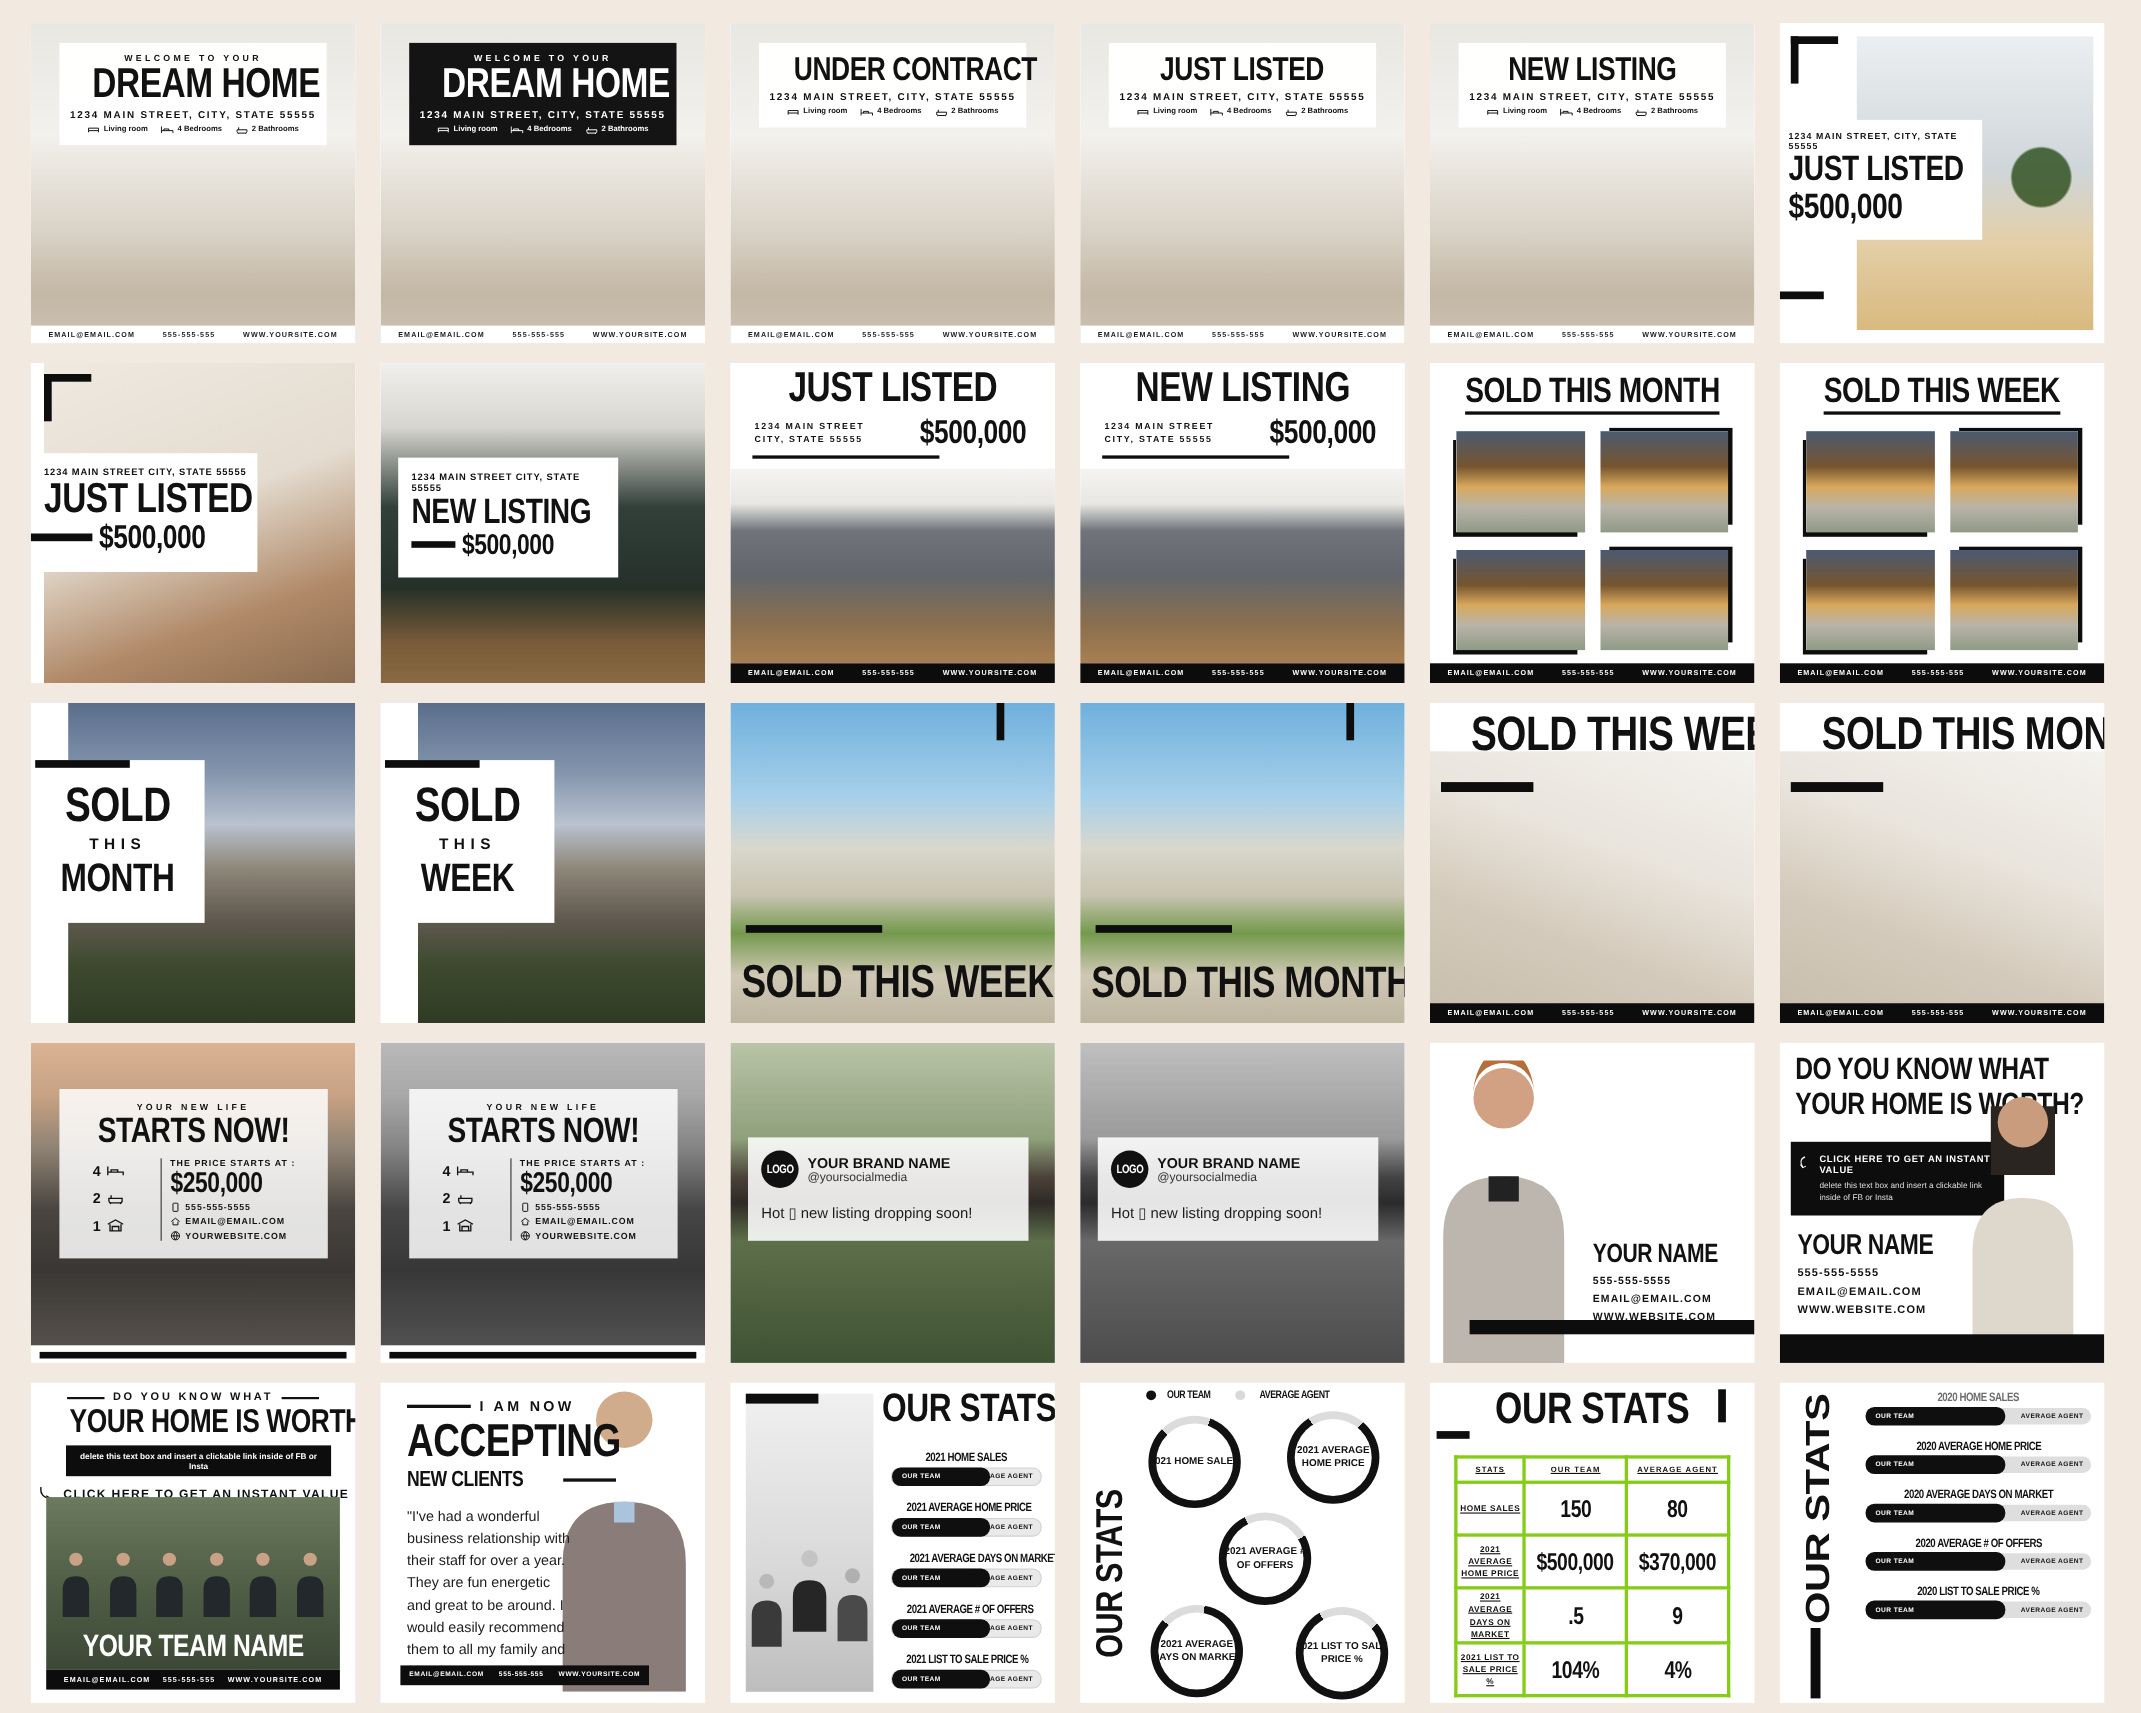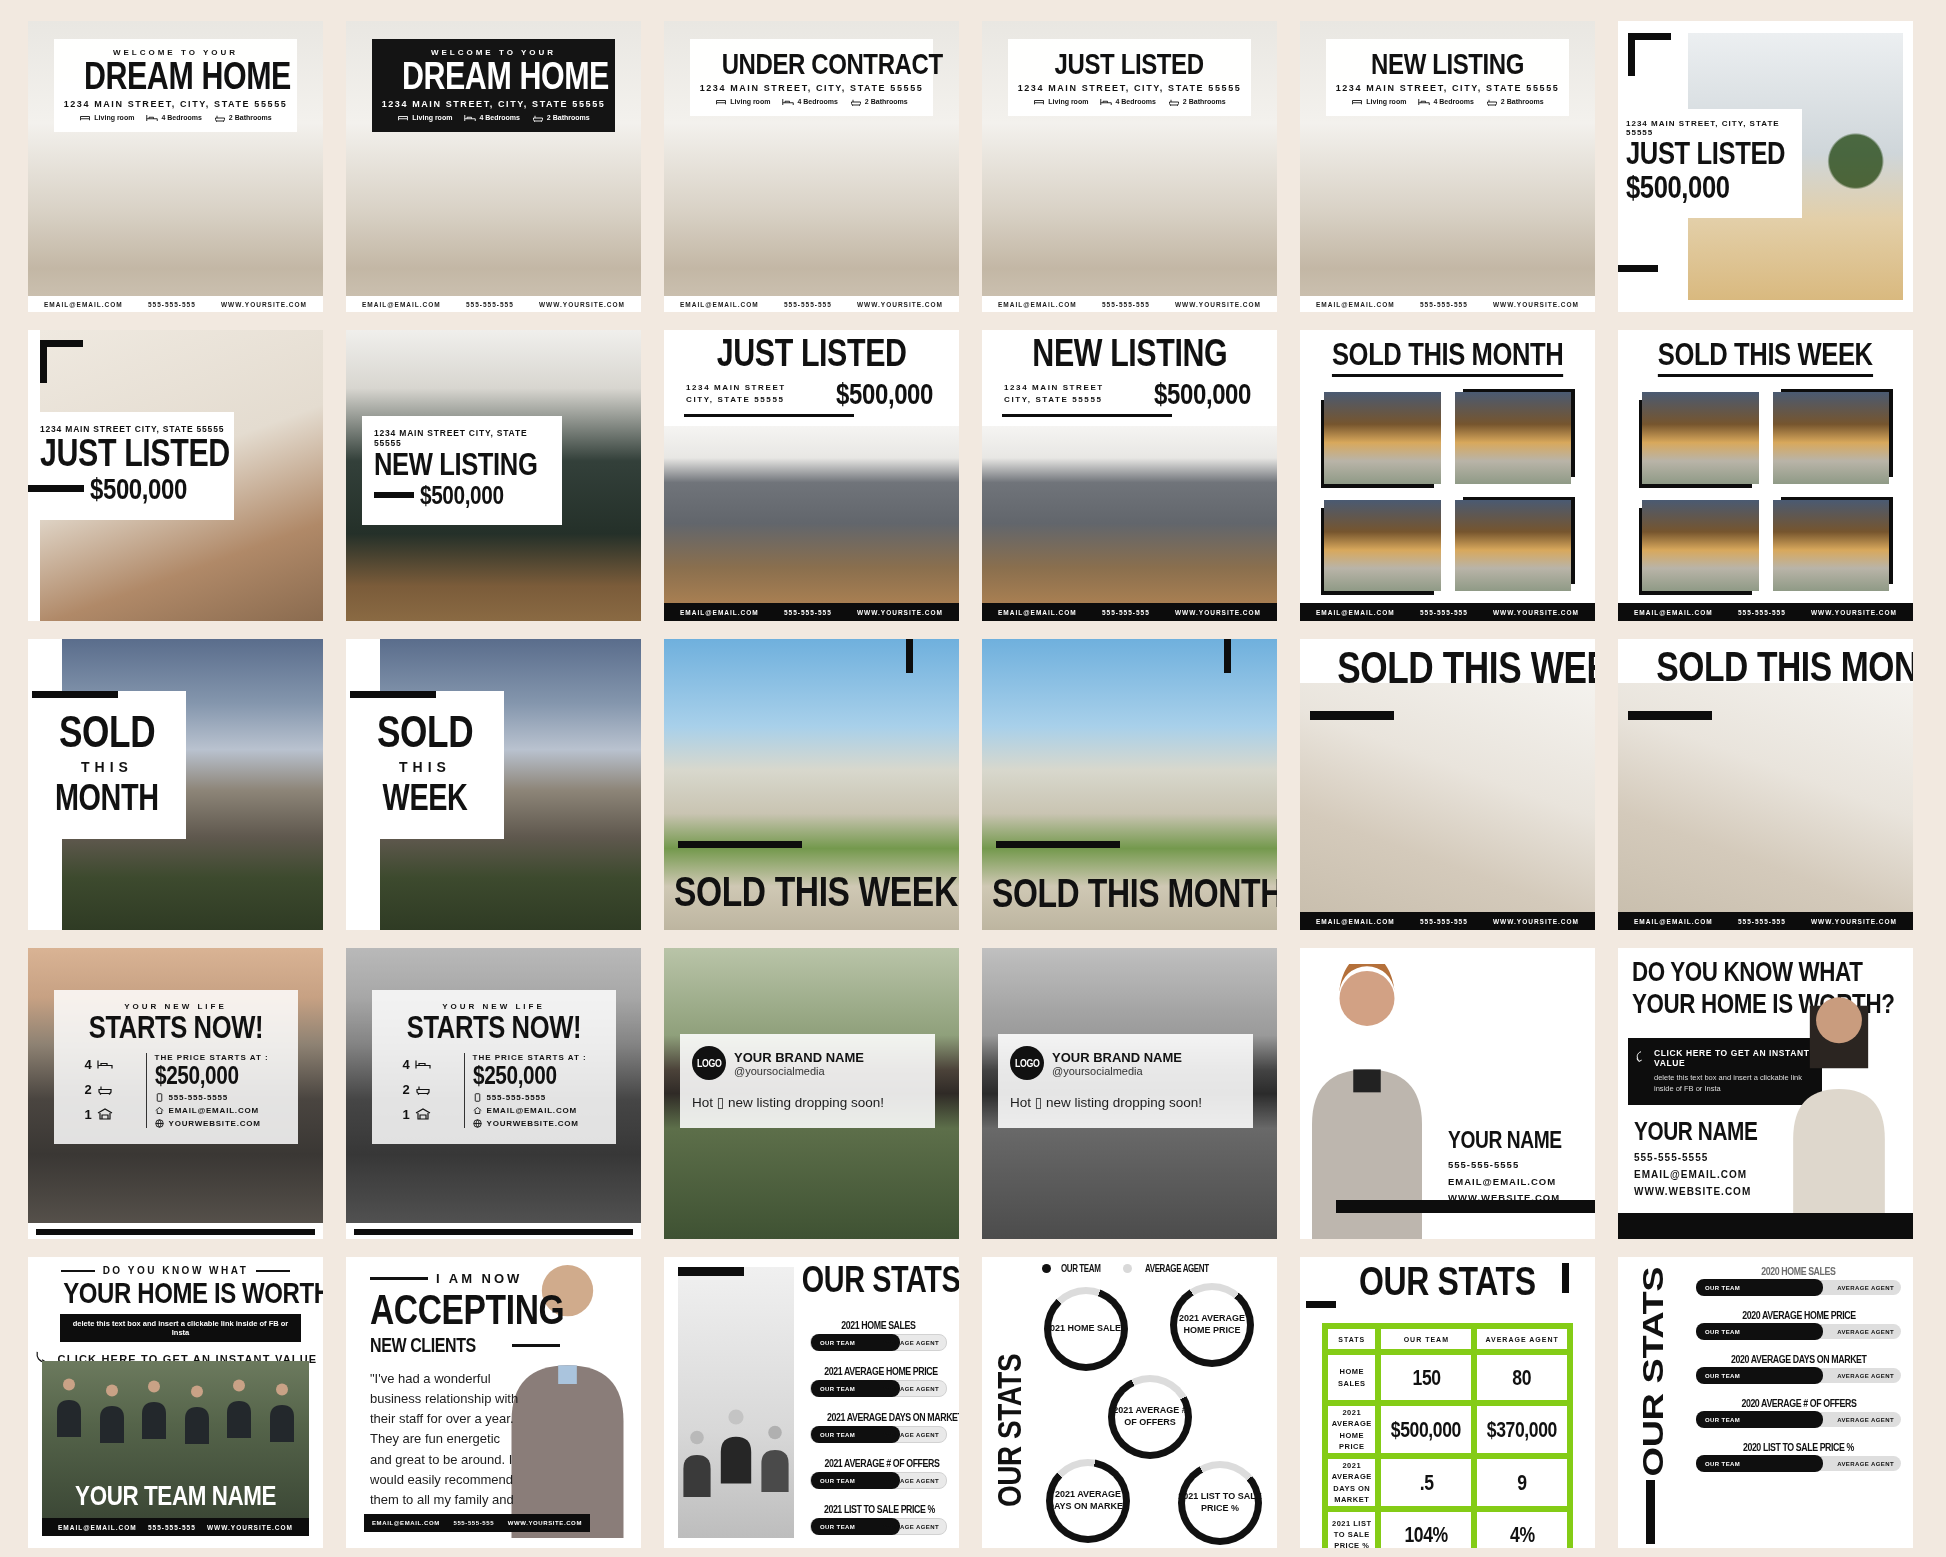--- a/index.html
+++ b/index.html
@@ -52,21 +52,21 @@
   .donut::before{content:"";position:absolute;inset:7px;background:#fff;border-radius:50%;}
   .donut span{position:relative;font-size:9px;font-weight:700;line-height:1.3;}
   .d1{background:conic-gradient(from 20deg,#111 0 82%,#dcdcdc 82% 100%);}
   .d2{background:conic-gradient(from 40deg,#111 0 80%,#dcdcdc 80% 100%);}
   .d3{background:conic-gradient(from 60deg,#111 0 76%,#dcdcdc 76% 100%);}
   .d4{background:conic-gradient(from 10deg,#111 0 84%,#dcdcdc 84% 100%);}
   .d5{background:conic-gradient(from 50deg,#111 0 78%,#dcdcdc 78% 100%);}
   .vtext{position:absolute;writing-mode:vertical-rl;transform:rotate(180deg);font-weight:700;letter-spacing:2px;}
   
   table.stats{border-collapse:collapse;position:absolute;left:22px;right:22px;top:66px;width:251px;}
-  table.stats th,table.stats td{border:6px solid #84cc16;text-align:center;}
+  table.stats th,table.stats td{border:3px solid #84cc16;text-align:center;text-decoration:underline;}
   table.stats th{font-size:7px;letter-spacing:1px;font-weight:700;height:18px;}
   table.stats td.lbl{font-size:7.5px;font-weight:700;letter-spacing:.5px;line-height:1.5;width:88px;}
   table.stats td.val{height:43px;}
   table.stats td.val .cond{font-size:22px;}
   .person .head{fill:#c9a286;}
   .person .body{fill:#23282c;}
   .quote{font-size:13px;line-height:1.55;color:#202020;}
   .contact-line{display:flex;align-items:center;gap:5px;font-size:8px;font-weight:700;letter-spacing:.8px;margin-top:4px;}
   .cic{width:9px;height:9px;stroke:#111;fill:none;stroke-width:1.2;}
 </style>
@@ -597,21 +597,21 @@
     </div>
     <div style="text-align:center;"><span class="cond" style="font-size:30px;">YOUR HOME IS WORTH?</span></div>
     <div style="margin:4px 22px 0 32px;background:#0d0d0d;color:#fff;font-size:7.5px;font-weight:700;text-align:center;padding:5px 4px;">delete this text box and insert a clickable link inside of FB or Insta</div>
     <div style="display:flex;align-items:center;justify-content:center;gap:8px;margin-top:8px;">
       <svg viewBox="0 0 20 22" style="width:16px;height:18px;fill:none;stroke:#111;stroke-width:1.5;">
           <path d="M4 2c-1 7 2 12 10 13"></path>
           <path d="M10 12l5 3-3 5"></path>
         </svg>
       <span style="font-size:11px;font-weight:700;letter-spacing:1.2px;">CLICK HERE TO GET AN INSTANT VALUE</span>
     </div>
-    <div class="ph-teambg" style="position:absolute;left:14px;right:14px;top:104px;bottom:30px;display:flex;align-items:flex-start;justify-content:space-around;padding:0 6px;">
+    <div class="ph-teambg" style="position:absolute;left:14px;right:14px;top:104px;bottom:30px;display:flex;align-items:center;justify-content:space-around;padding:0 6px;">
       <svg class="person" viewBox="0 0 60 120" style="width:30px;height:92px;">
           <circle class="head" cx="30" cy="15" r="12"></circle>
           <path class="body" d="M6 120V70q0-24 24-24t24 24v50z"></path>
         </svg>
       <svg class="person" viewBox="0 0 60 120" style="width:30px;height:104px;">
           <circle class="head" cx="30" cy="15" r="12"></circle>
           <path class="body" d="M6 120V70q0-24 24-24t24 24v50z"></path>
         </svg>
       <svg class="person" viewBox="0 0 60 120" style="width:30px;height:96px;">
           <circle class="head" cx="30" cy="15" r="12"></circle>

